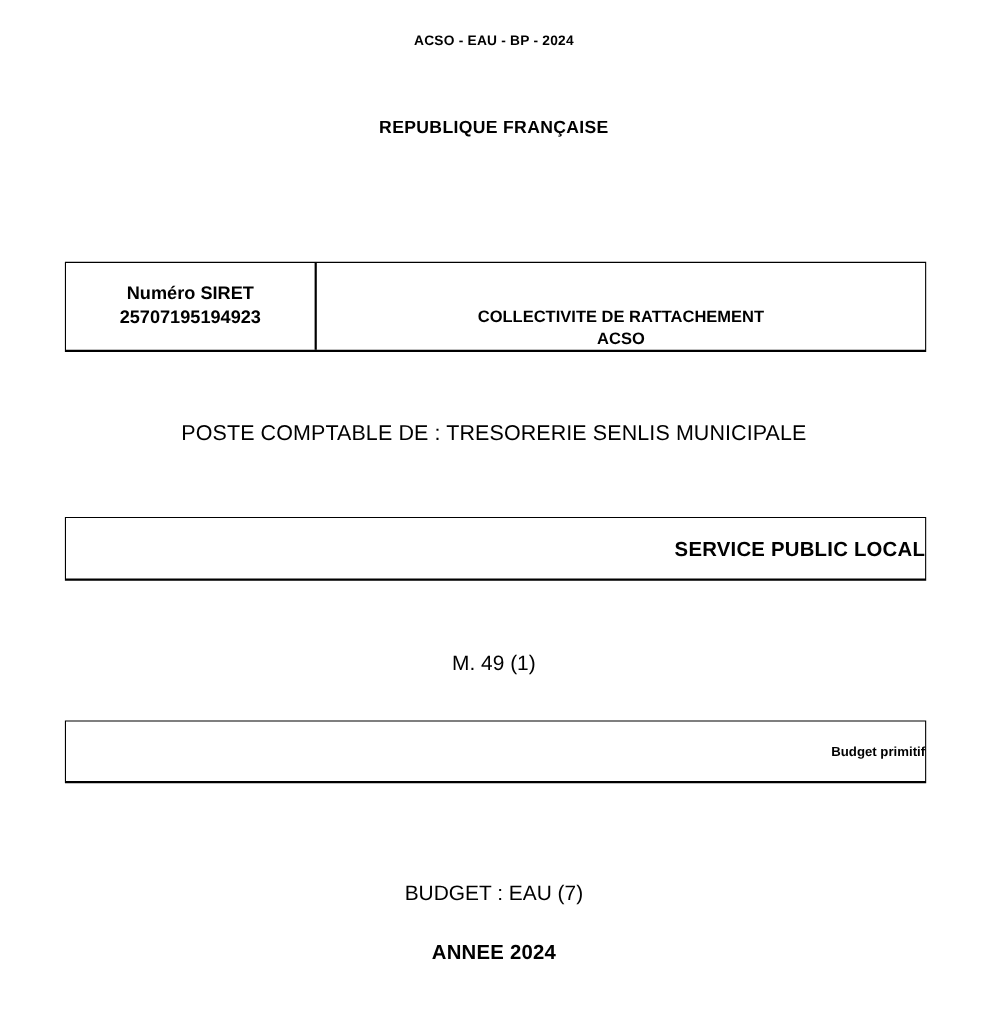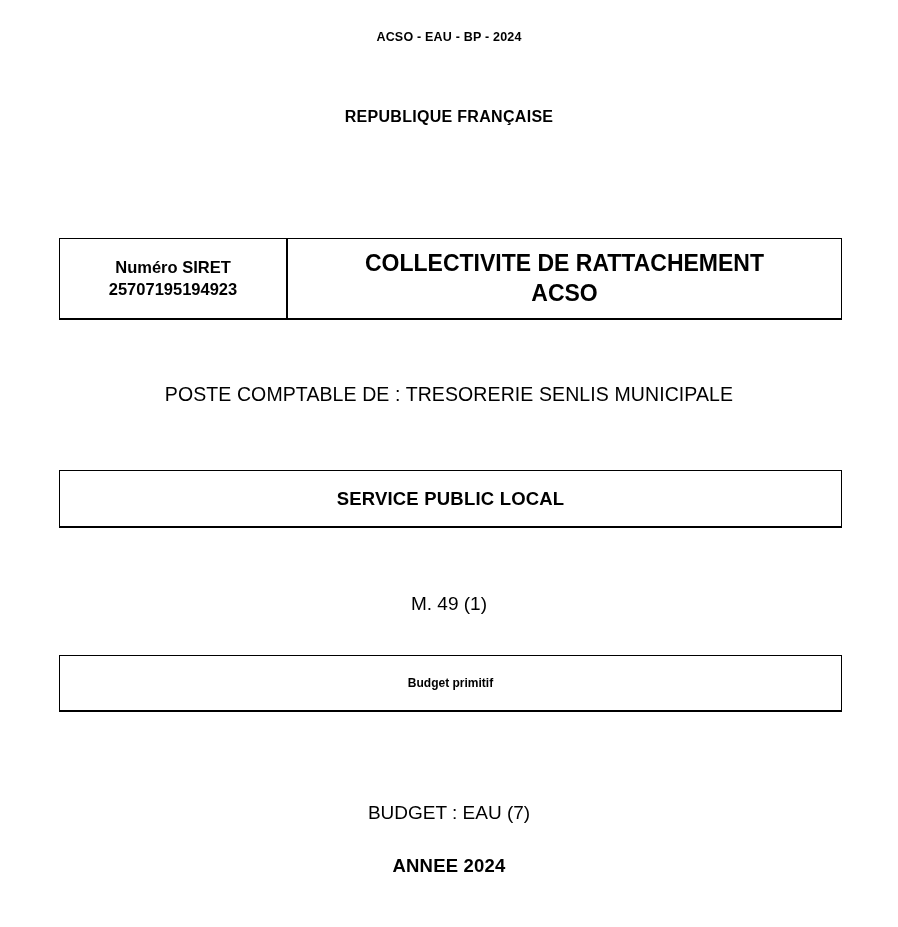--- a/index.html
+++ b/index.html
@@ -66,23 +66,23 @@
     justify-content: center;
     font-size: 16.5px;
     font-weight: bold;
     line-height: 1.28;
   }
   .identity-cell-collectivity {
     flex: 1;
     display: flex;
     flex-direction: column;
     align-items: center;
-    justify-content: center;
+    justify-content: flex-end;
     text-align: center;
-    font-size: 23px;
+    font-size: 15px;
     font-weight: bold;
     line-height: 1.3;
   }
 
   
   .poste-comptable {
     position: absolute;
     top: 371px;
     left: 0;
     width: 898px;
@@ -95,21 +95,21 @@
   
   .banner {
     position: absolute;
     left: 59px;
     width: 783px;
     border: 1px solid #000000;
     border-bottom-width: 2px;
     box-sizing: border-box;
     display: flex;
     align-items: center;
-    justify-content: center;
+    justify-content: flex-end;
     text-align: center;
     font-weight: bold;
   }
   .banner-service {
     top: 458px;
     height: 58px;
     font-size: 18.5px;
     letter-spacing: 0.2px;
   }
   .banner-budget-type {

